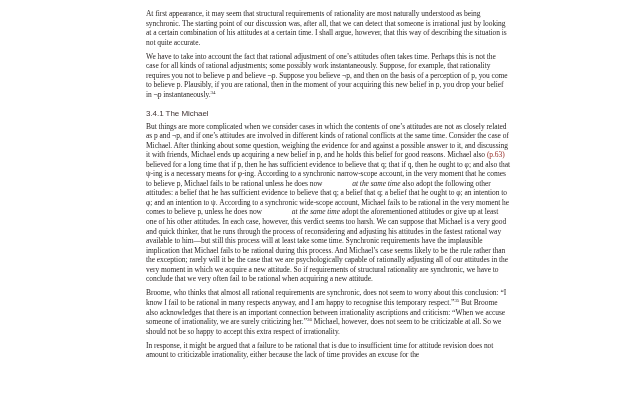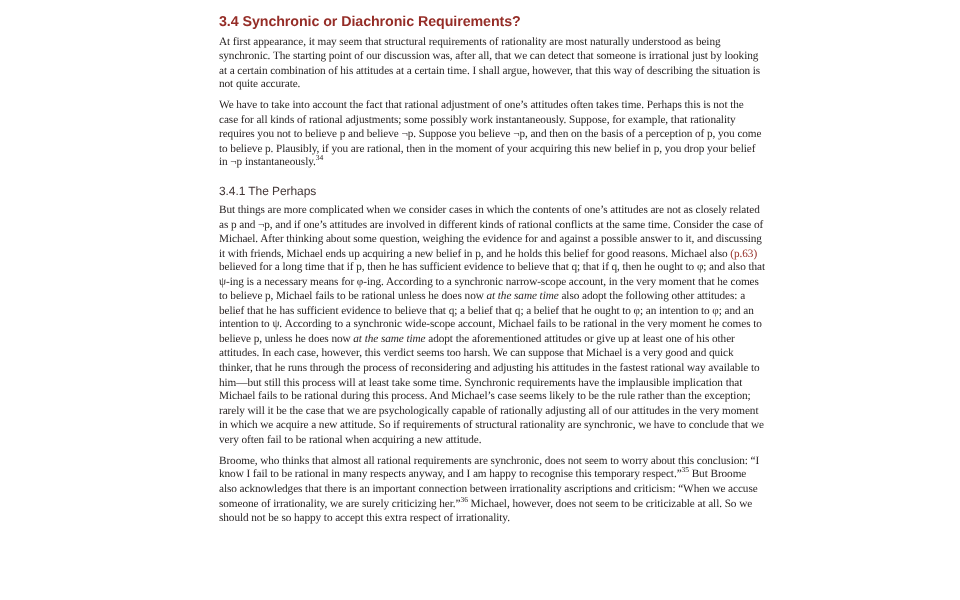--- a/index.html
+++ b/index.html
@@ -42,36 +42,37 @@
     line-height: 9.5px;
     font-weight: 500;
     color: var(--subheading-color, #433636);
     margin: 9.5px 0 3px 0;
   }
   .column p {
     margin: 0 0 4.6px 0;
   }
   .column i {
     font-style: italic;
+    margin-left: 28px;
   }
   .column sup {
     font-size: 5px;
     line-height: 0;
     vertical-align: super;
   }
   .column .pagemark {
     font-weight: normal;
     color: var(--pagemark-color, #952d27);
   }
 </style>
 </head>
 <body>
 
 <div class="page">
   <div class="column" id="doc-root">
-      <h2>3.4 Synchronic or Diachronic Requirements?</h2>
       <p><span>At first appearance, it may seem that structural requirements of rationality are most naturally understood as being synchronic. The starting point of our discussion was, after all, that we can detect that someone is irrational just by looking at a certain combination of his attitudes at a certain time. I shall argue, however, that this way of describing the situation is not quite accurate.</span></p>
       <p><span>We have to take into account the fact that rational adjustment of one’s attitudes often takes time. Perhaps this is not the case for all kinds of rational adjustments; some possibly work instantaneously. Suppose, for example, that rationality requires you not to believe p and believe ¬p. Suppose you believe ¬p, and then on the basis of a perception of p, you come to believe p. Plausibly, if you are rational, then in the moment of your acquiring this new belief in p, you drop your belief in ¬p instantaneously.</span><sup>34</sup></p>
-      <h3>3.4.1 The Perhaps</h3>
+      <h3>3.4.1 The Michael</h3>
       <p><span>But things are more complicated when we consider cases in which the contents of one’s attitudes are not as closely related as p and ¬p, and if one’s attitudes are involved in different kinds of rational conflicts at the same time. Consider the case of Michael. After thinking about some question, weighing the evidence for and against a possible answer to it, and discussing it with friends, Michael ends up acquiring a new belief in p, and he holds this belief for good reasons. Michael also </span><span class="pagemark">(p.63)</span><span> believed for a long time that if p, then he has sufficient evidence to believe that q; that if q, then he ought to φ; and also that ψ-ing is a necessary means for φ-ing. According to a synchronic narrow-scope account, in the very moment that he comes to believe p, Michael fails to be rational unless he does now </span><i>at the same time</i><span> also adopt the following other attitudes: a belief that he has sufficient evidence to believe that q; a belief that q; a belief that he ought to φ; an intention to φ; and an intention to ψ. According to a synchronic wide-scope account, Michael fails to be rational in the very moment he comes to believe p, unless he does now </span><i>at the same time</i><span> adopt the aforementioned attitudes or give up at least one of his other attitudes. In each case, however, this verdict seems too harsh. We can suppose that Michael is a very good and quick thinker, that he runs through the process of reconsidering and adjusting his attitudes in the fastest rational way available to him—but still this process will at least take some time. Synchronic requirements have the implausible implication that Michael fails to be rational during this process. And Michael’s case seems likely to be the rule rather than the exception; rarely will it be the case that we are psychologically capable of rationally adjusting all of our attitudes in the very moment in which we acquire a new attitude. So if requirements of structural rationality are synchronic, we have to conclude that we very often fail to be rational when acquiring a new attitude.</span></p>
       <p><span>Broome, who thinks that almost all rational requirements are synchronic, does not seem to worry about this conclusion: “I know I fail to be rational in many respects anyway, and I am happy to recognise this temporary respect.”</span><sup>35</sup><span> But Broome also acknowledges that there is an important connection between irrationality ascriptions and criticism: “When we accuse someone of irrationality, we are surely criticizing her.”</span><sup>36</sup><span> Michael, however, does not seem to be criticizable at all. So we should not be so happy to accept this extra respect of irrationality.</span></p>
+      <p><span>In response, it might be argued that a failure to be rational that is due to insufficient time for attitude revision does not amount to criticizable irrationality, either because the lack of time provides an excuse for the</span></p>
     </div>
 </div>
 
 </body></html>

